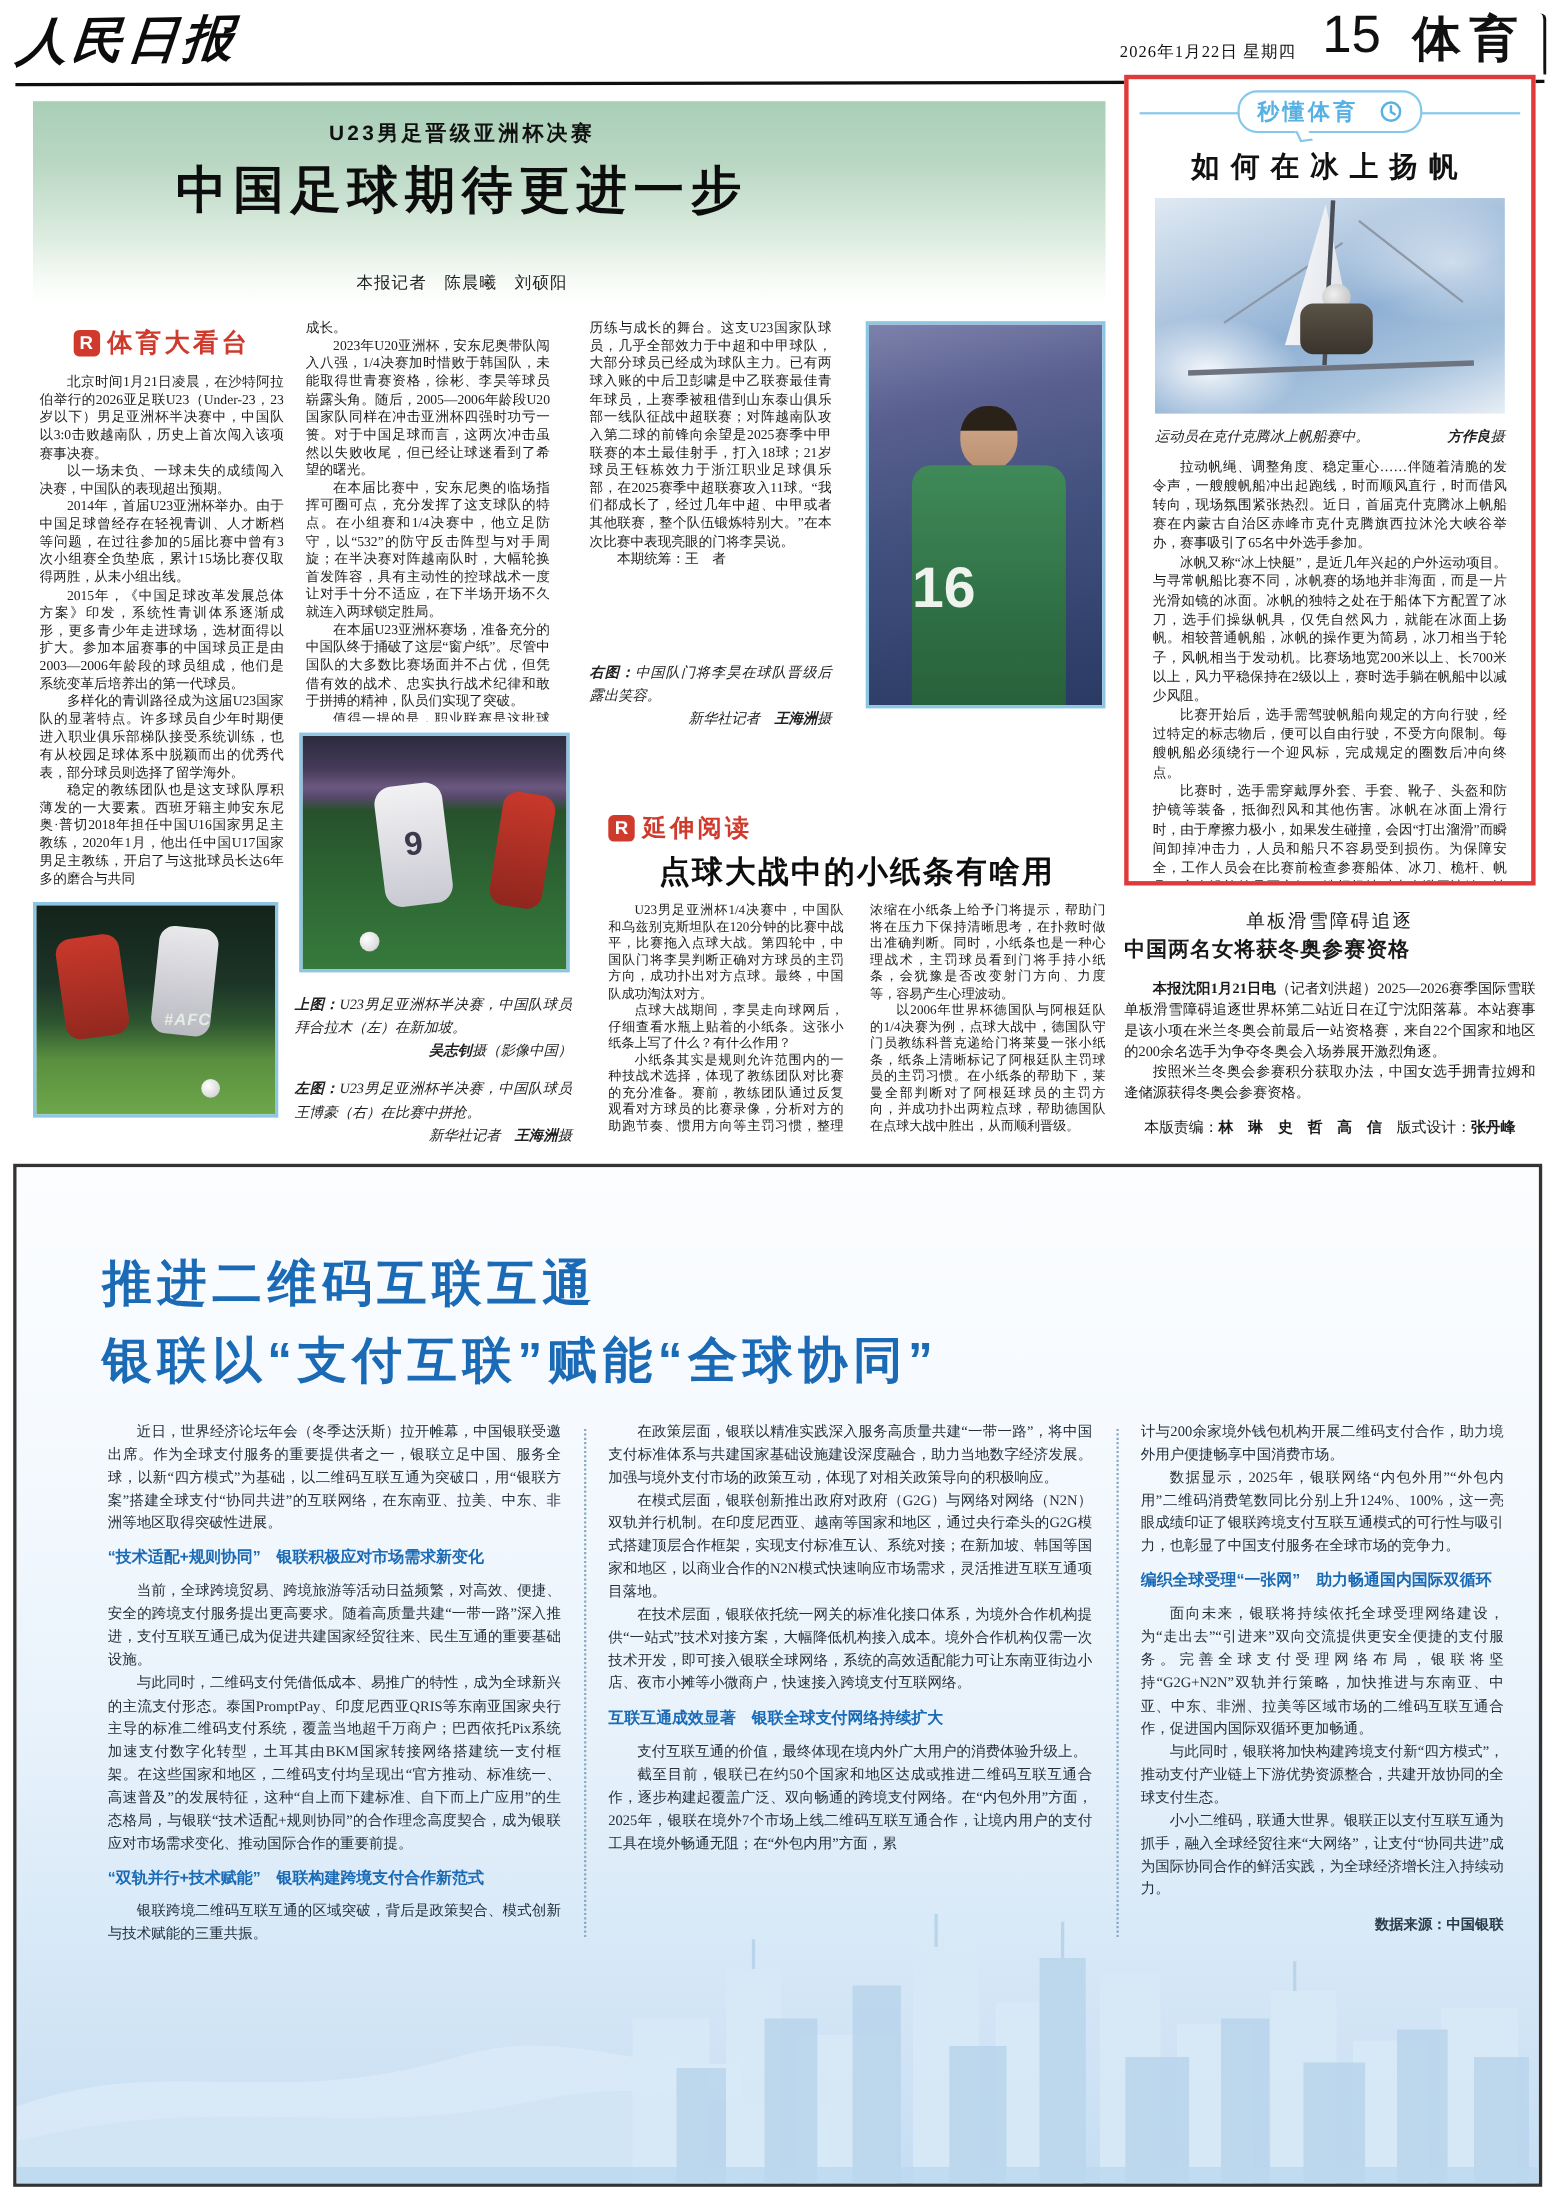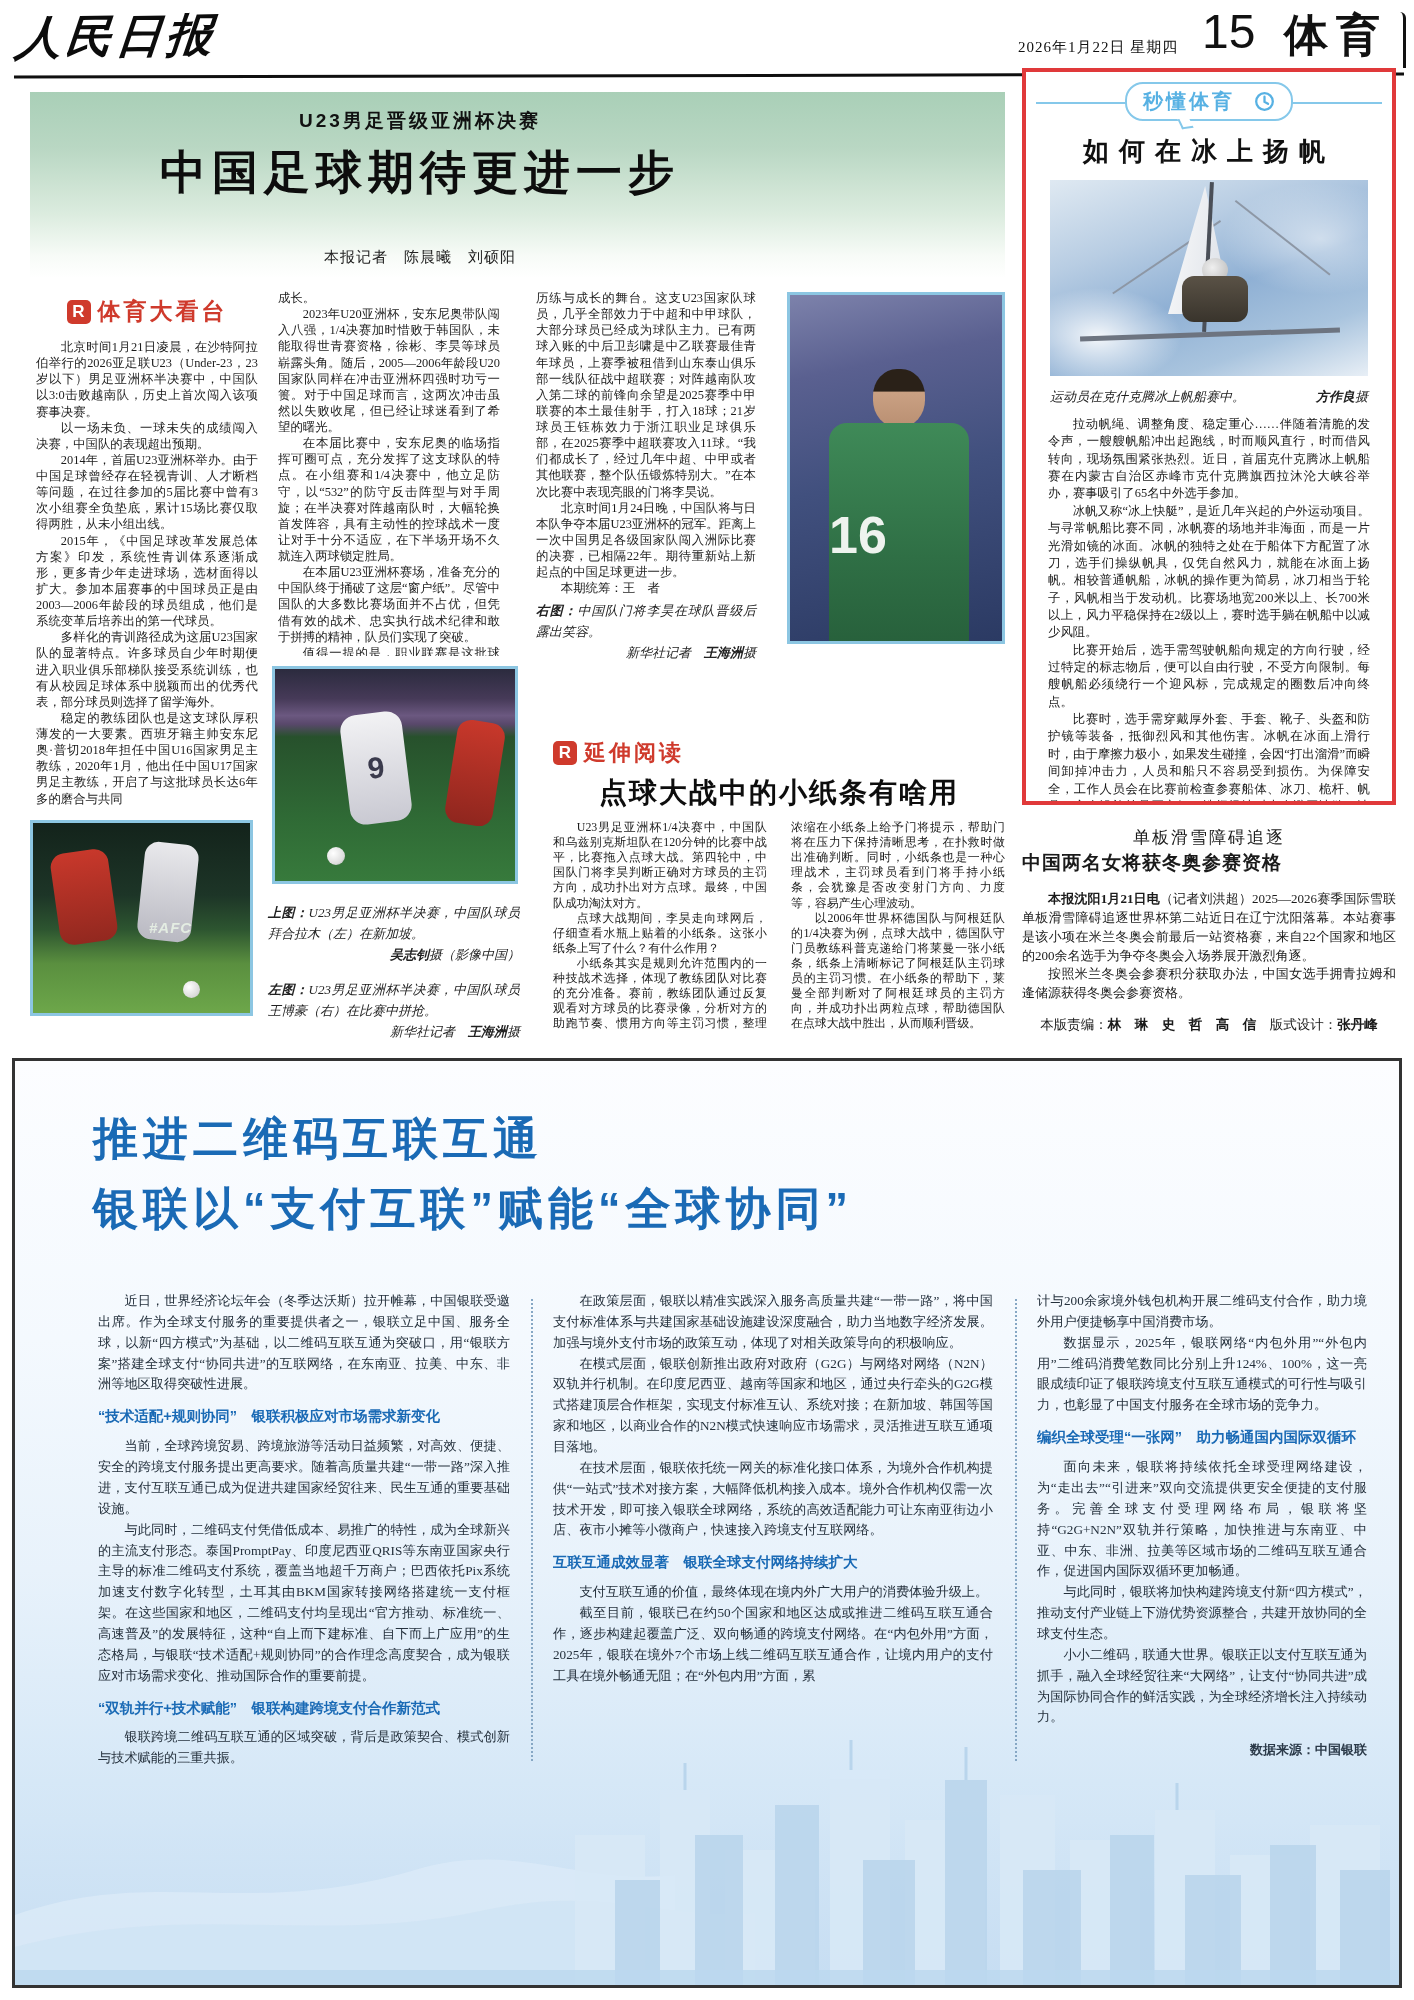--- a/index.html
+++ b/index.html
@@ -129,21 +129,21 @@
   .sb-kicker { left:1022px; top:826px; width:374px; text-align:center; font-size:17px; letter-spacing:2px; }
   .sb-head   { left:1022px; top:850px; width:374px; text-align:left; font-size:19px; font-weight:700; letter-spacing:1px; }
   .sb-body   { left:1022px; top:890px; width:374px; font-size:13px; line-height:1.45; text-align:justify; }
 
   .editors { left:1022px; top:1016px; width:374px; text-align:center; font-size:13.5px; }
 
   
   .upbox { left:12px; top:1058px; width:1390px; height:930px; border:3px solid #333; overflow:hidden;
     background:linear-gradient(180deg,#fcfdff 0%, #f4f9fe 30%, #e8f2fb 55%, #d6e8f7 78%, #c6ddf2 100%); }
   .up-h { position:absolute; left:78px; font-family:"Liberation Sans",sans-serif; font-weight:900;
-    font-size:45px; letter-spacing:5px; color:#1a6ab5; white-space:nowrap; }
+    font-size:45px; letter-spacing:5px; color:#1a6ab5; white-space:nowrap;margin-top:28px; }
   .up-h1 { top:48px; } .up-h2 { top:118px; }
   .upcol { position:absolute; top:230px; height:485px; overflow:hidden; font-size:13.2px; line-height:1.58; text-align:justify; color:#24303c;}
   .upc1 { left:83px;  width:412px; }
   .upc2 { left:538px; width:440px; }
   .upc3 { left:1022px; width:330px; }
   .up-sub { font-family:"Liberation Sans",sans-serif; font-weight:800; color:#1a6ab5; font-size:14.5px;
     margin:10px 0 8px 0; text-indent:0; text-align:left; }
   .up-source { text-align:right; font-weight:700; margin-top:12px; font-size:13px; color:#2b3a49;}
   .dotline { position:absolute; top:238px; height:462px; border-left:2px dotted #86a7c4; }
   .dl1 { left:516px; } .dl2 { left:1000px; }
@@ -185,21 +185,20 @@
   <div class="abs col c2">
     <p class="bt noind">成长。</p>
     <p class="bt ind">2023年U20亚洲杯，安东尼奥带队闯入八强，1/4决赛加时惜败于韩国队，未能取得世青赛资格，徐彬、李昊等球员崭露头角。随后，2005—2006年龄段U20国家队同样在冲击亚洲杯四强时功亏一篑。对于中国足球而言，这两次冲击虽然以失败收尾，但已经让球迷看到了希望的曙光。</p>
     <p class="bt ind">在本届比赛中，安东尼奥的临场指挥可圈可点，充分发挥了这支球队的特点。在小组赛和1/4决赛中，他立足防守，以“532”的防守反击阵型与对手周旋；在半决赛对阵越南队时，大幅轮换首发阵容，具有主动性的控球战术一度让对手十分不适应，在下半场开场不久就连入两球锁定胜局。</p>
     <p class="bt ind">在本届U23亚洲杯赛场，准备充分的中国队终于捅破了这层“窗户纸”。尽管中国队的大多数比赛场面并不占优，但凭借有效的战术、忠实执行战术纪律和敢于拼搏的精神，队员们实现了突破。</p>
     <p class="bt ind">值得一提的是，职业联赛是这批球员</p>
   </div>
 
   <div class="abs col c3">
     <p class="bt noind">历练与成长的舞台。这支U23国家队球员，几乎全部效力于中超和中甲球队，大部分球员已经成为球队主力。已有两球入账的中后卫彭啸是中乙联赛最佳青年球员，上赛季被租借到山东泰山俱乐部一线队征战中超联赛；对阵越南队攻入第二球的前锋向余望是2025赛季中甲联赛的本土最佳射手，打入18球；21岁球员王钰栋效力于浙江职业足球俱乐部，在2025赛季中超联赛攻入11球。“我们都成长了，经过几年中超、中甲或者其他联赛，整个队伍锻炼特别大。”在本次比赛中表现亮眼的门将李昊说。</p>
-    <p class="bt ind">北京时间1月24日晚，中国队将与日本队争夺本届U23亚洲杯的冠军。距离上一次中国男足各级国家队闯入洲际比赛的决赛，已相隔22年。期待重新站上新起点的中国足球更进一步。</p>
     <p class="bt ind">本期统筹：王　者</p>
   </div>
 
   <div class="abs c3cap">
     <p class="cap"><b>右图：</b><span>中国队门将李昊在球队晋级后露出笑容。</span></p>
     <p class="cap cap-credit"><span>新华社记者　</span><b>王海洲</b><span>摄</span></p>
   </div>
 
   <div class="photo gkphoto">
     <div class="gk-head"></div>

